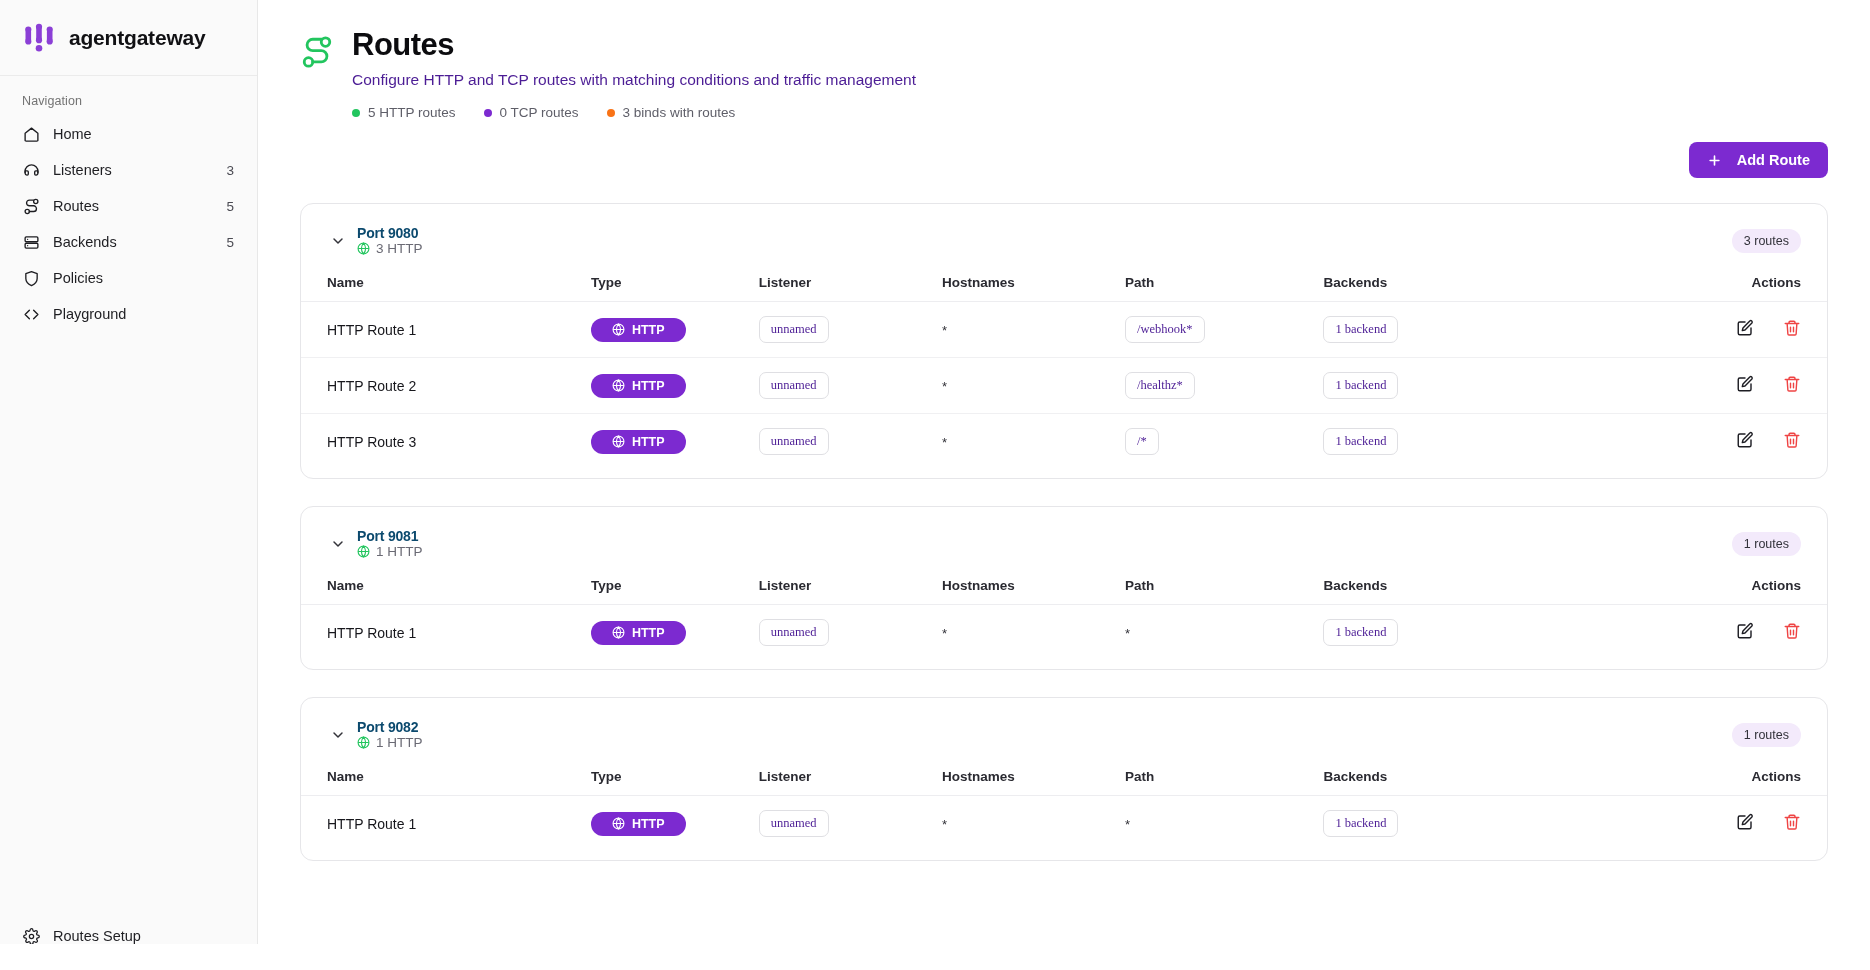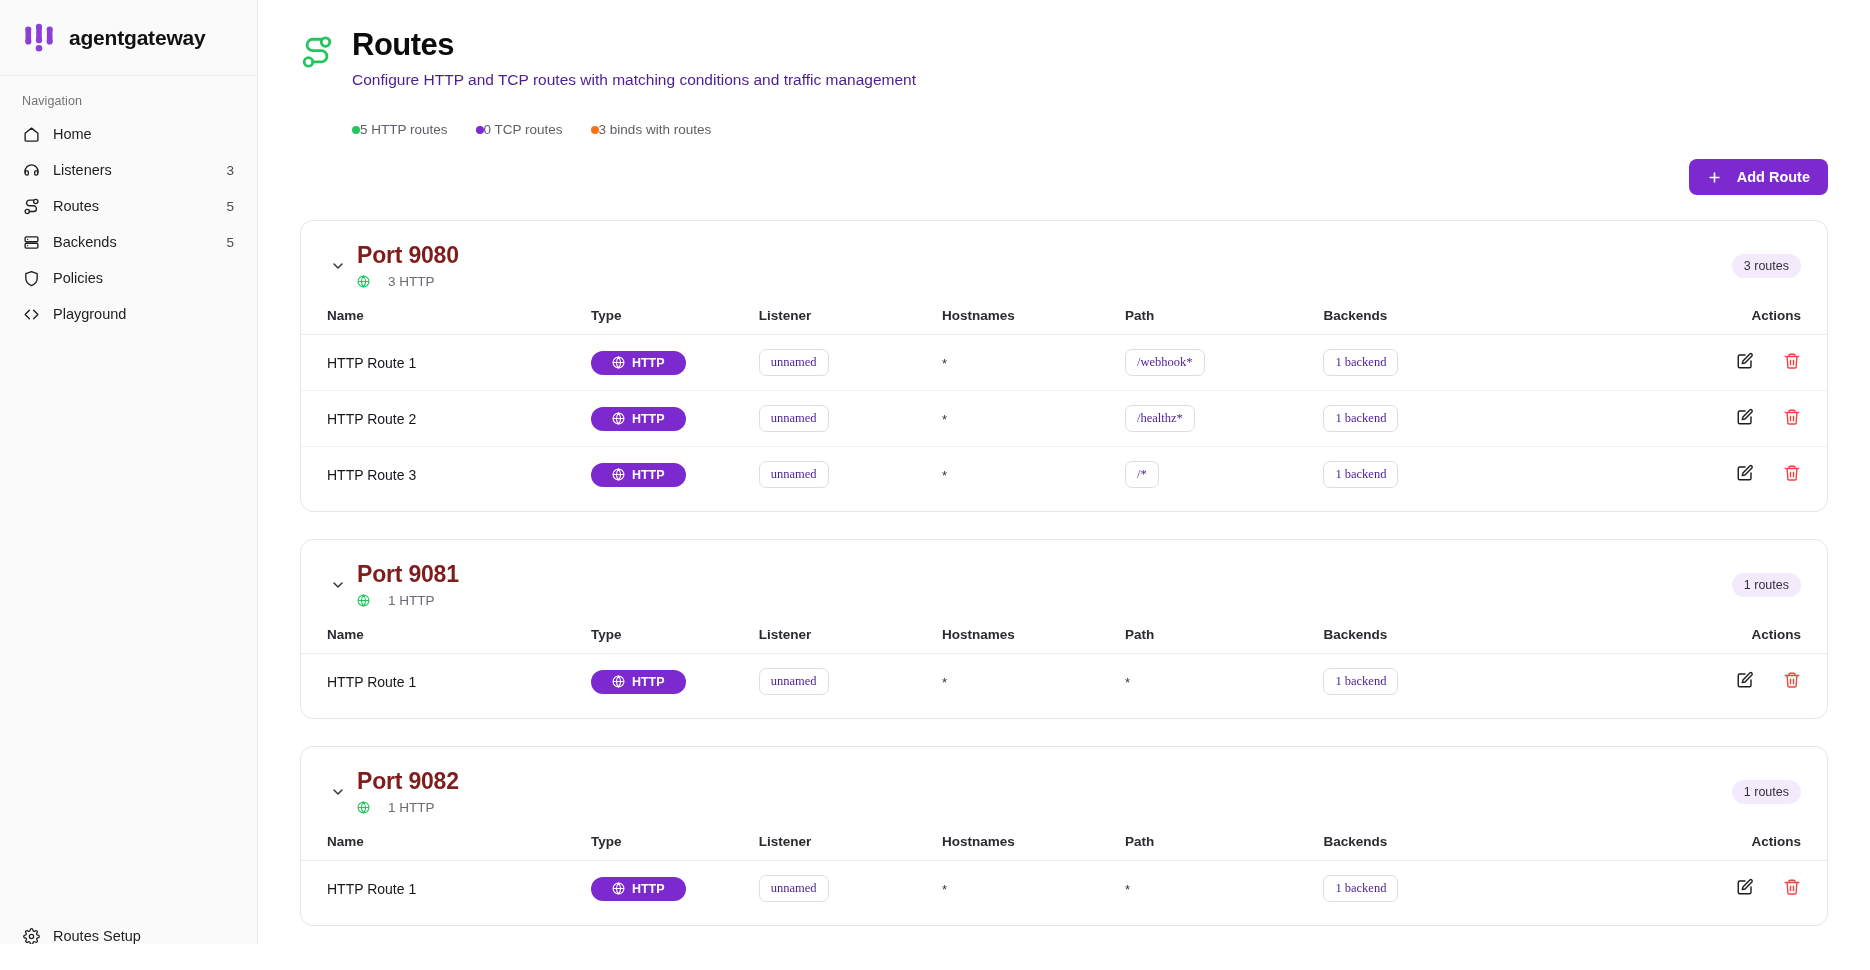--- a/index.html
+++ b/index.html
@@ -102,23 +102,23 @@
   }
   .stat-row {
     display: flex;
     align-items: center;
     gap: 28px;
     margin-top: 16px;
   }
   .stat {
     display: flex;
     align-items: center;
+    gap: 8px;
     font-size: 13.5px;
     color: #5e5e68;
-    margin-top: 17px;
   }
   .dot { width: 8px; height: 8px; border-radius: 50%; flex: 0 0 8px; }
 
   .action-bar {
     display: flex;
     justify-content: flex-end;
     margin-top: 22px;
   }
   .add-btn {
     display: inline-flex;
@@ -155,30 +155,29 @@
     flex: 0 0 22px;
     display: flex;
     align-items: center;
     justify-content: center;
     color: #33333a;
     cursor: pointer;
     margin-right: 8px;
   }
   .card-head-text { flex: 1; }
   .card-title {
-    font-size: 23px;
+    font-size: 14px;
     font-weight: 700;
-    color: #7f1d1d;
+    color: #0c4a6e;
     letter-spacing: -0.2px;
   }
   .card-meta {
     display: flex;
     align-items: center;
-    gap: 18px;
-    margin-top: 5px;
+    gap: 6px;
     font-size: 13.5px;
     color: #6a6a74;
   }
   .globe-ico { width: 13px; height: 13px; flex: 0 0 13px; color: #22c55e; }
   .routes-badge {
     background: #f3eafb;
     color: #32323a;
     font-size: 12.5px;
     padding: 5px 12px;
     border-radius: 999px;

